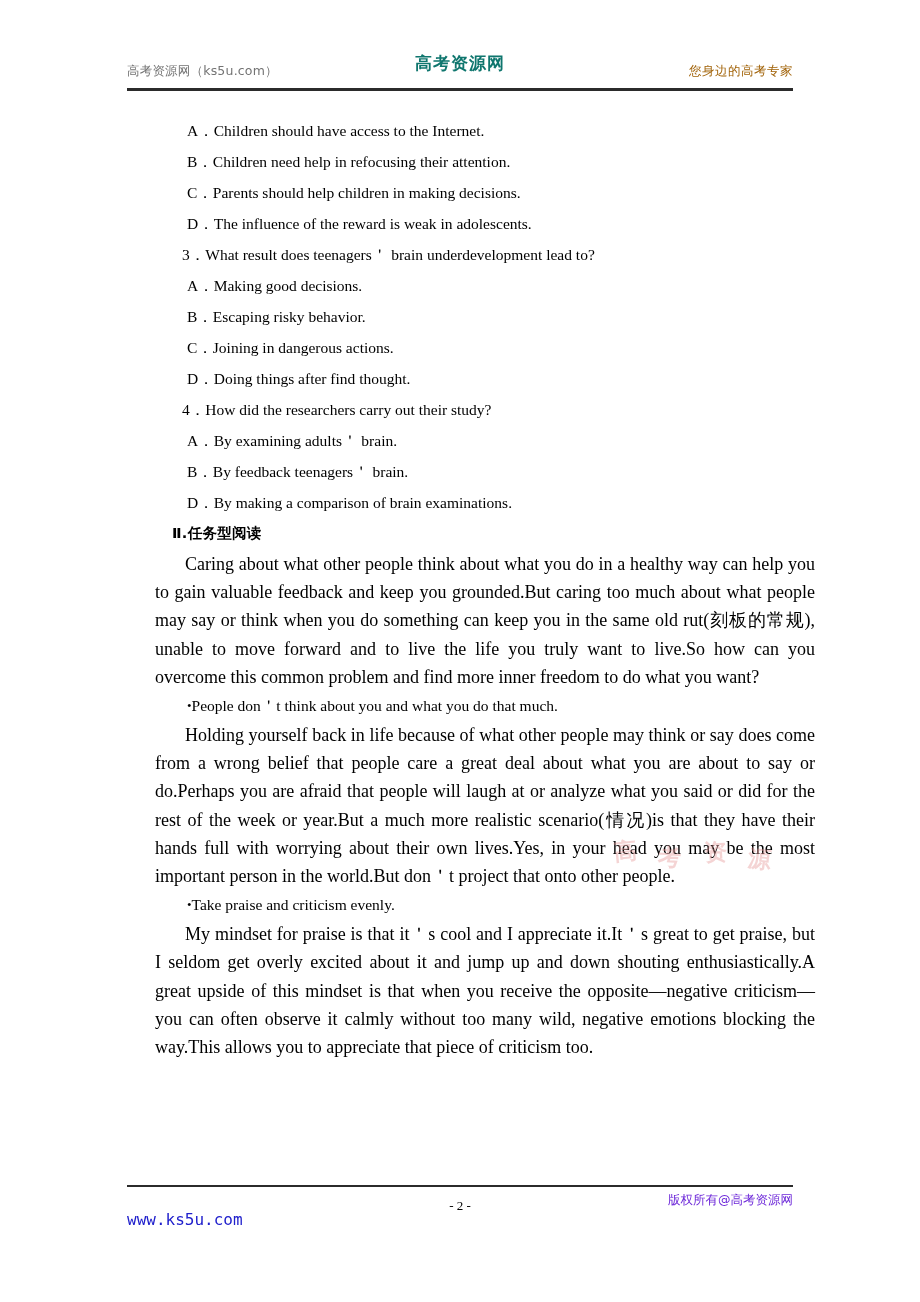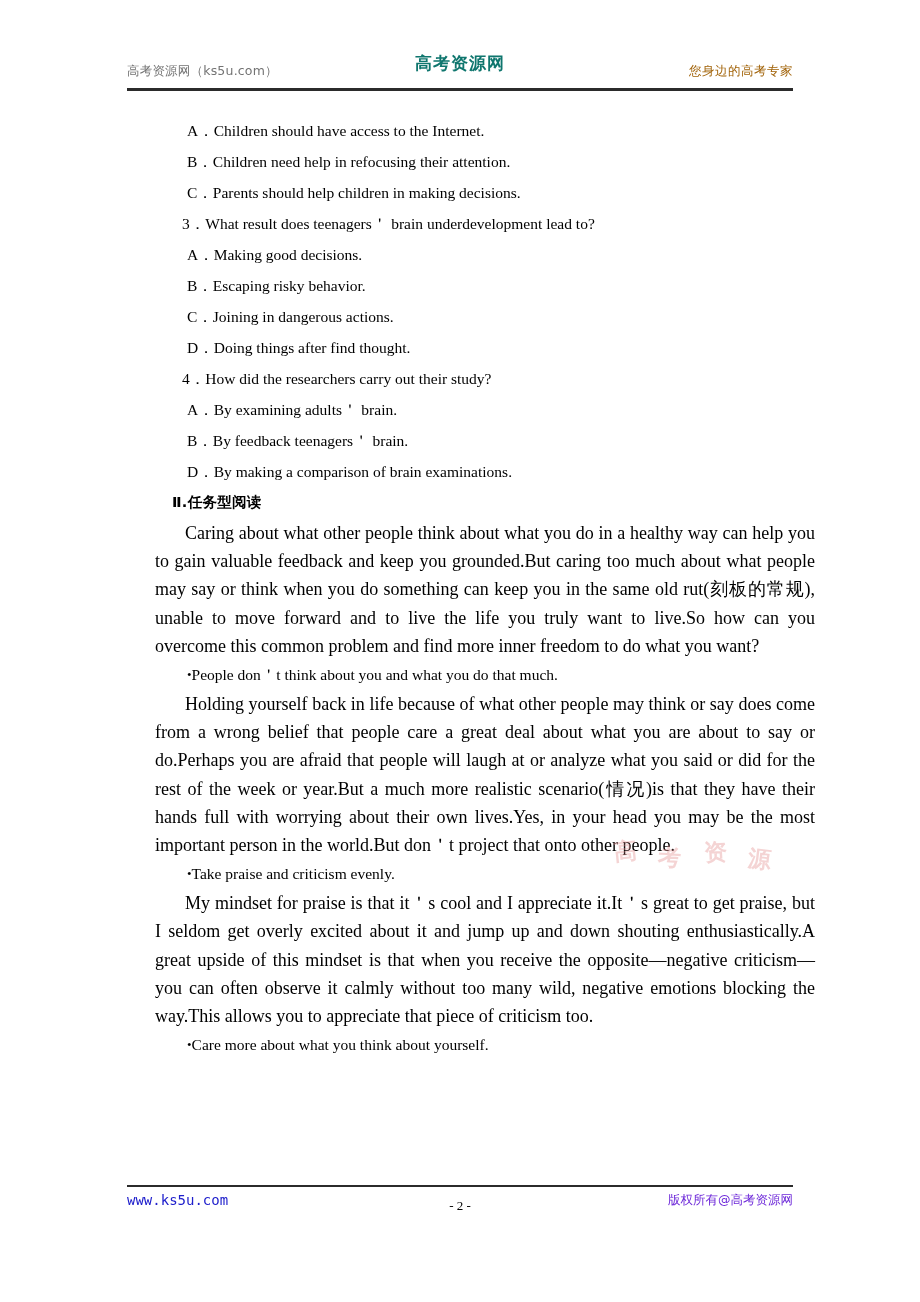--- a/index.html
+++ b/index.html
@@ -156,23 +156,23 @@
   .footer {
     position: absolute;
     left: 127px;
     top: 1190px;
     width: 666px;
     height: 28px;
   }
   .footer-left {
     position: absolute;
     left: 0;
-    top: 2px;
+    top: 20px;
     font-family: "DejaVu Sans Mono", monospace;
-    font-size: 14px;
+    font-size: 16px;
     color: #2020cc;
     white-space: nowrap;
   }
   .footer-center {
     position: absolute;
     left: 50%;
     top: 8px;
     transform: translateX(-50%);
     font-family: "Liberation Serif", serif;
     font-size: 13px;
@@ -199,20 +199,21 @@
     <div class="header-logo">高考资源网</div>
     <div class="header-right">您身边的高考专家</div>
   </div>
   <div class="header-rule"></div>
 
   <div class="content">
 
     <div class="opt-line">A．Children should have access to the Internet.</div>
     <div class="opt-line">B．Children need help in refocusing their attention.</div>
     <div class="opt-line">C．Parents should help children in making decisions.</div>
+    <div class="opt-line">D．The influence of the reward is weak in adolescents.</div>
 
     <div class="q-line">3．What result does teenagers＇ brain underdevelopment lead to?</div>
     <div class="opt-line">A．Making good decisions.</div>
     <div class="opt-line">B．Escaping risky behavior.</div>
     <div class="opt-line">C．Joining in dangerous actions.</div>
     <div class="opt-line">D．Doing things after find thought.</div>
 
     <div class="q-line">4．How did the researchers carry out their study?</div>
     <div class="opt-line">A．By examining adults＇ brain.</div>
     <div class="opt-line">B．By feedback teenagers＇ brain.</div>
@@ -223,21 +224,20 @@
     <p class="para first">Caring about what other people think about what you do in a healthy way can help you to gain valuable feedback and keep you grounded.But caring too much about what people may say or think when you do something can keep you in the same old rut(刻板的常规), unable to move forward and to live the life you truly want to live.So how can you overcome this common problem and find more inner freedom to do what you want?</p>
 
     <div class="bullet"><span class="dot">•</span><span>People don＇t think about you and what you do that much.</span></div>
 
     <p class="para">Holding yourself back in life because of what other people may think or say does come from a wrong belief that people care a great deal about what you are about to say or do.Perhaps you are afraid that people will laugh at or analyze what you said or did for the rest of the week or year.But a much more realistic scenario(情况)is that they have their hands full with worrying about their own lives.Yes, in your head you may be the most important person in the world.But don＇t project that onto other people.</p>
 
     <div class="bullet"><span class="dot">•</span><span>Take praise and criticism evenly.</span></div>
 
     <p class="para">My mindset for praise is that it＇s cool and I appreciate it.It＇s great to get praise, but I seldom get overly excited about it and jump up and down shouting enthusiastically.A great upside of this mindset is that when you receive the opposite—negative criticism—you can often observe it calmly without too many wild, negative emotions blocking the way.This allows you to appreciate that piece of criticism too.</p>
 
-    <div class="bullet"><span class="dot">•</span><span>Care more about what you think about yourself.</span></div>
 
 
   </div>
 
   <div class="watermark">
     <span class="wm1">高</span>
     <span class="wm2">考</span>
     <span class="wm3">资</span>
     <span class="wm4">源</span>
   </div>

